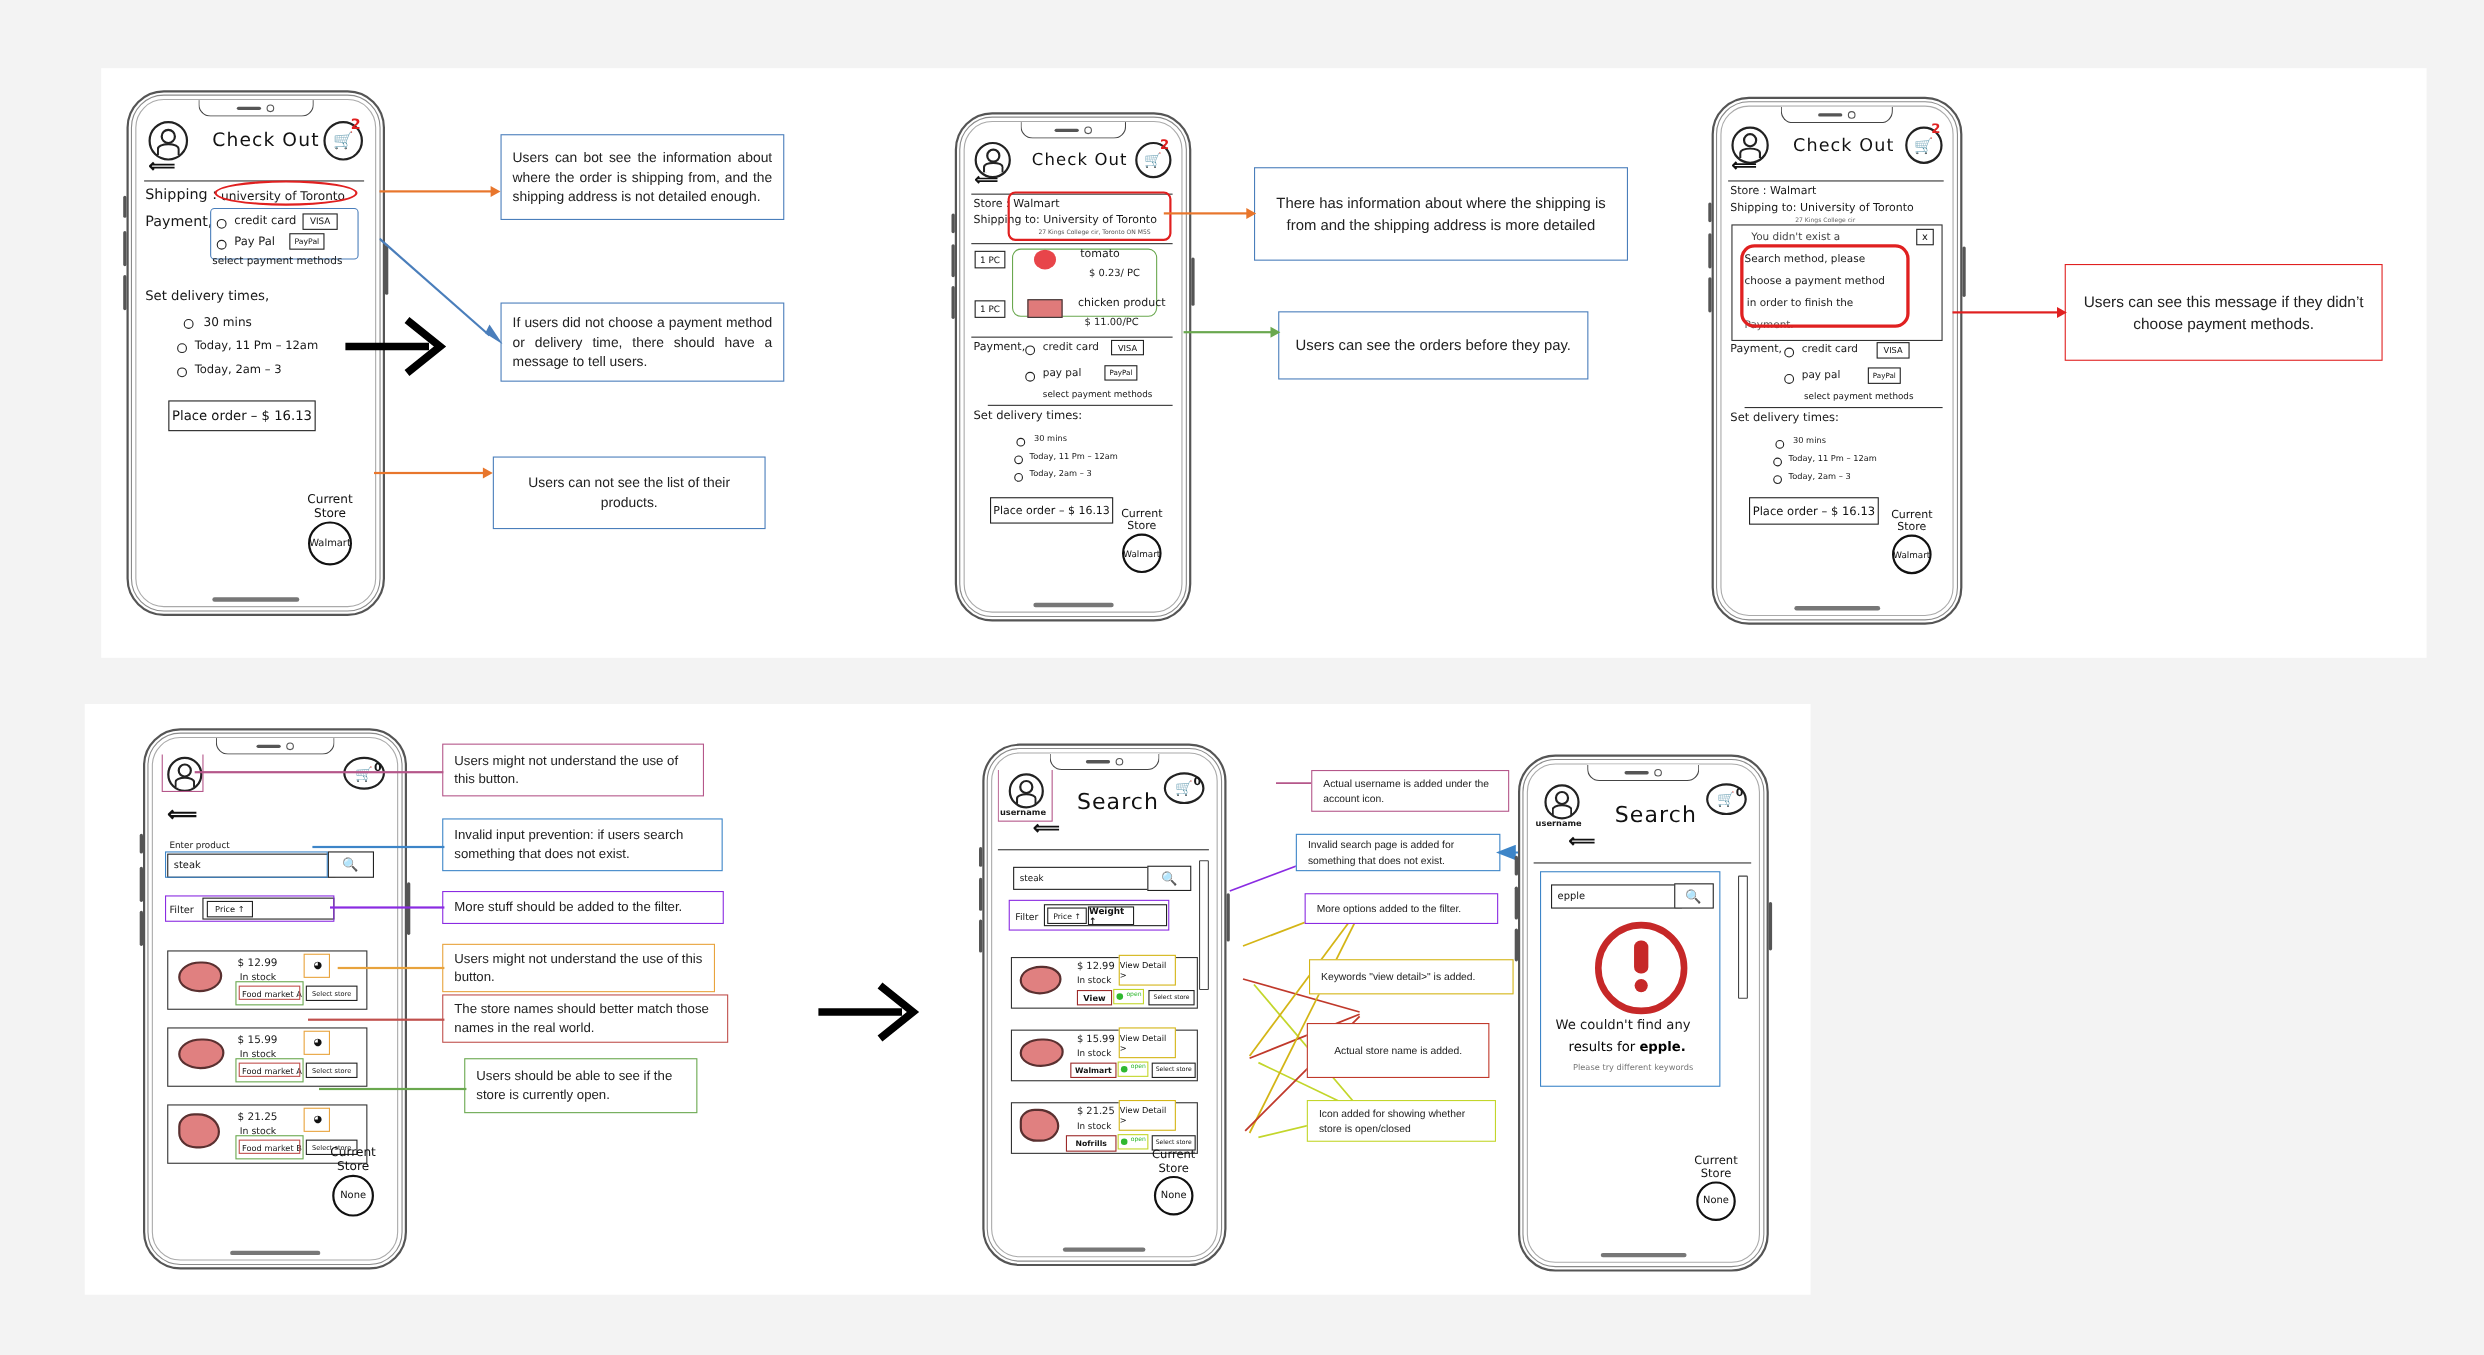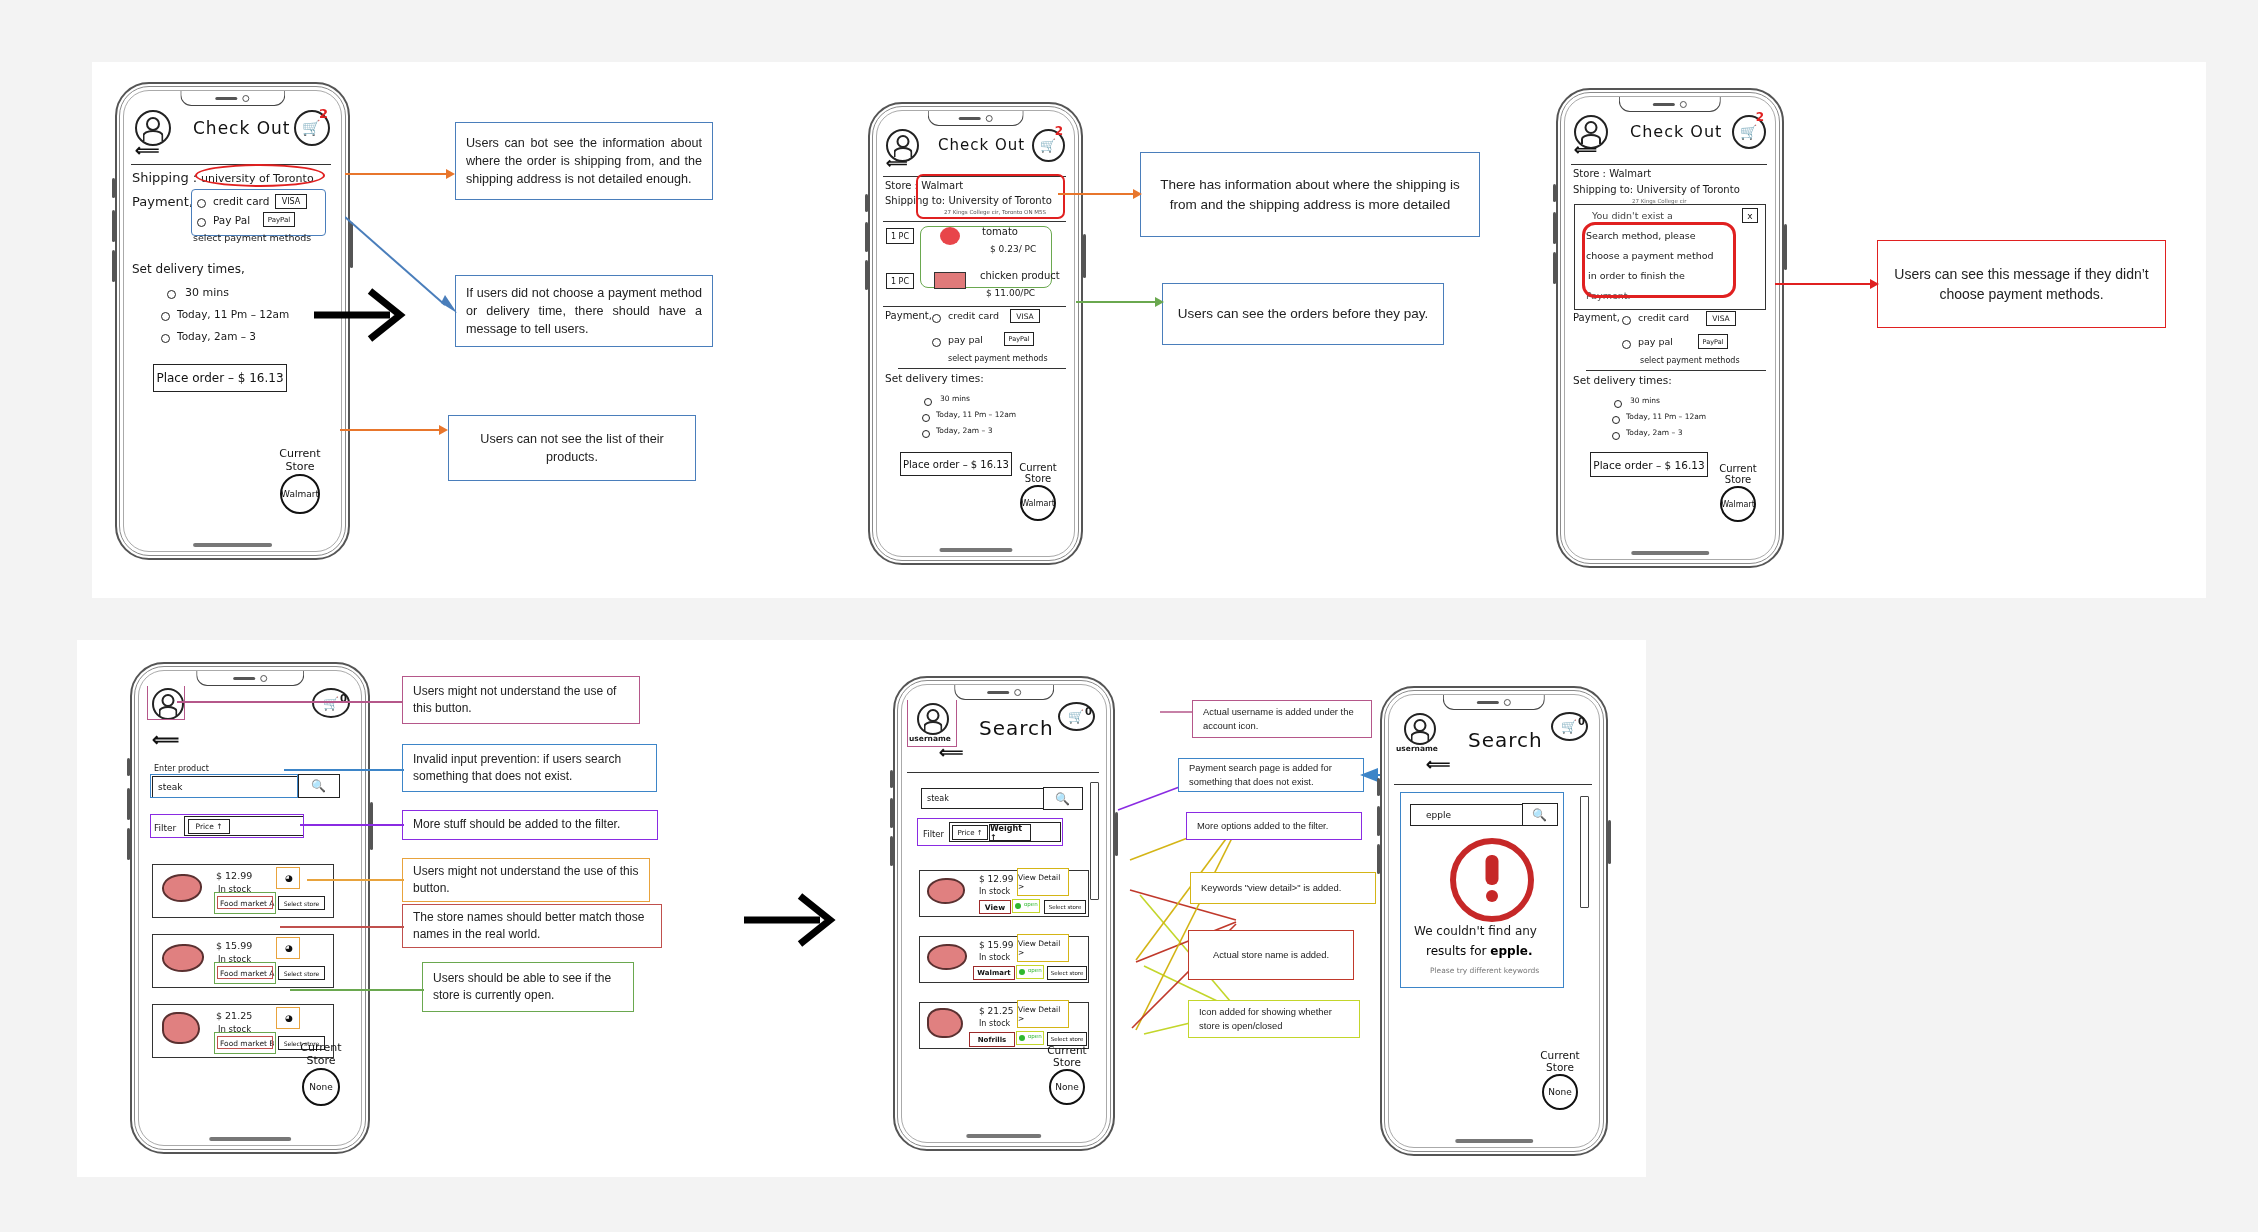--- a/index.html
+++ b/index.html
@@ -522,21 +522,21 @@
   <line x1="96" y1="270" x2="200" y2="130" stroke="#d4b516" stroke-width="1.6"></line>
   <line x1="96" y1="272" x2="196" y2="232" stroke="#c0392b" stroke-width="1.6"></line>
   <line x1="104" y1="276" x2="196" y2="320" stroke="#c3d62b" stroke-width="1.6"></line>
   <line x1="96" y1="340" x2="200" y2="132" stroke="#d4b516" stroke-width="1.6"></line>
   <line x1="92" y1="338" x2="196" y2="234" stroke="#c0392b" stroke-width="1.6"></line>
   <line x1="104" y1="344" x2="196" y2="322" stroke="#c3d62b" stroke-width="1.6"></line>
   <line x1="78" y1="120" x2="190" y2="78" stroke="#8a2be2" stroke-width="1.6"></line>
 </svg>
 
 <div class="callout" style="left:1192px;top:700px;width:180px;height:38px;font-size:9.4px;border-color:#b5578a;text-align:left;justify-content:flex-start;">Actual username is added under the account icon.</div>
-<div class="callout" style="left:1178px;top:758px;width:186px;height:34px;font-size:9.4px;border-color:#3d85c8;text-align:left;justify-content:flex-start;">Payment search page is added for something that does not exist.</div>
+<div class="callout" style="left:1178px;top:758px;width:186px;height:34px;font-size:9.4px;border-color:#3d85c8;text-align:left;justify-content:flex-start;">Invalid search page is added for something that does not exist.</div>
 <div class="callout" style="left:1186px;top:812px;width:176px;height:28px;font-size:9.4px;border-color:#8a2be2;text-align:left;justify-content:flex-start;">More options added to the filter.</div>
 <div class="callout" style="left:1190px;top:872px;width:186px;height:32px;font-size:9.4px;border-color:#d4b516;text-align:left;justify-content:flex-start;">Keywords "view detail&gt;" is added.</div>
 <div class="callout" style="left:1188px;top:930px;width:166px;height:50px;font-size:9.4px;border-color:#c0392b;">Actual store name is added.</div>
 <div class="callout" style="left:1188px;top:1000px;width:172px;height:38px;font-size:9.4px;border-color:#c3d62b;text-align:left;justify-content:flex-start;">Icon added for showing whether store is open/closed</div>
 
 <div class="arrow" style="left:1360px;top:768px;width:98px;height:14px;">
   <svg width="98" height="14" style="position:absolute;left:0;top:0;">
     <line x1="96" y1="7" x2="16" y2="7" stroke="#3d85c8" stroke-width="2"></line>
     <polygon points="0,7 18,0 18,14" fill="#3d85c8"></polygon>
   </svg>
@@ -561,21 +561,21 @@
       <div class="body" style="top:16px;width:15px;height:8px;"></div>
     </div>
     <div class="txt" style="left:2px;top:34px;font-size:7.5px;font-weight:bold;">username</div>
     <div class="cart" style="right:6px;top:2px;width:33px;height:25px;font-size:13px;">🛒</div>
     <div class="txt" style="right:9px;top:6px;font-size:10px;font-weight:bold;">0</div>
     <div class="title-hw" style="left:74px;top:18px;font-size:20px;">Search</div>
     <div class="backarrow" style="left:32px;top:44px;font-size:17px;">⟸</div>
     <div class="sk-line" style="left:0px;top:74px;width:198px;"></div>
 
     <div class="hl" style="left:6px;top:82px;width:164px;height:196px;border:1.8px solid #3d85c8;"></div>
-    <div class="boxo" style="left:16px;top:94px;width:112px;height:20px;font-size:9px;justify-content:flex-start;padding-left:15px;">epple</div>
+    <div class="boxo" style="left:16px;top:94px;width:112px;height:20px;font-size:9px;justify-content:flex-start;padding-left:5px;">epple</div>
     <div class="boxo" style="left:128px;top:93px;width:34px;height:21px;font-size:12px;">🔍</div>
     <div class="scrollbar" style="right:5px;top:86px;height:110px;"></div>
 
     <div style="position:absolute;left:56px;top:128px;width:72px;height:72px;border:6px solid #c62828;border-radius:50%;">
       <div style="position:absolute;left:50%;transform:translateX(-50%);top:11px;width:13px;height:30px;background:#c62828;border-radius:6px;"></div>
       <div style="position:absolute;left:50%;transform:translateX(-50%);top:46px;width:12px;height:12px;background:#c62828;border-radius:50%;"></div>
     </div>
 
     <div class="txt" style="left:20px;top:214px;font-size:12px;">We couldn't find any</div>
     <div style="position:absolute;left:32px;top:234px;font-family:'DejaVu Sans',sans-serif;font-size:12px;white-space:nowrap;">

